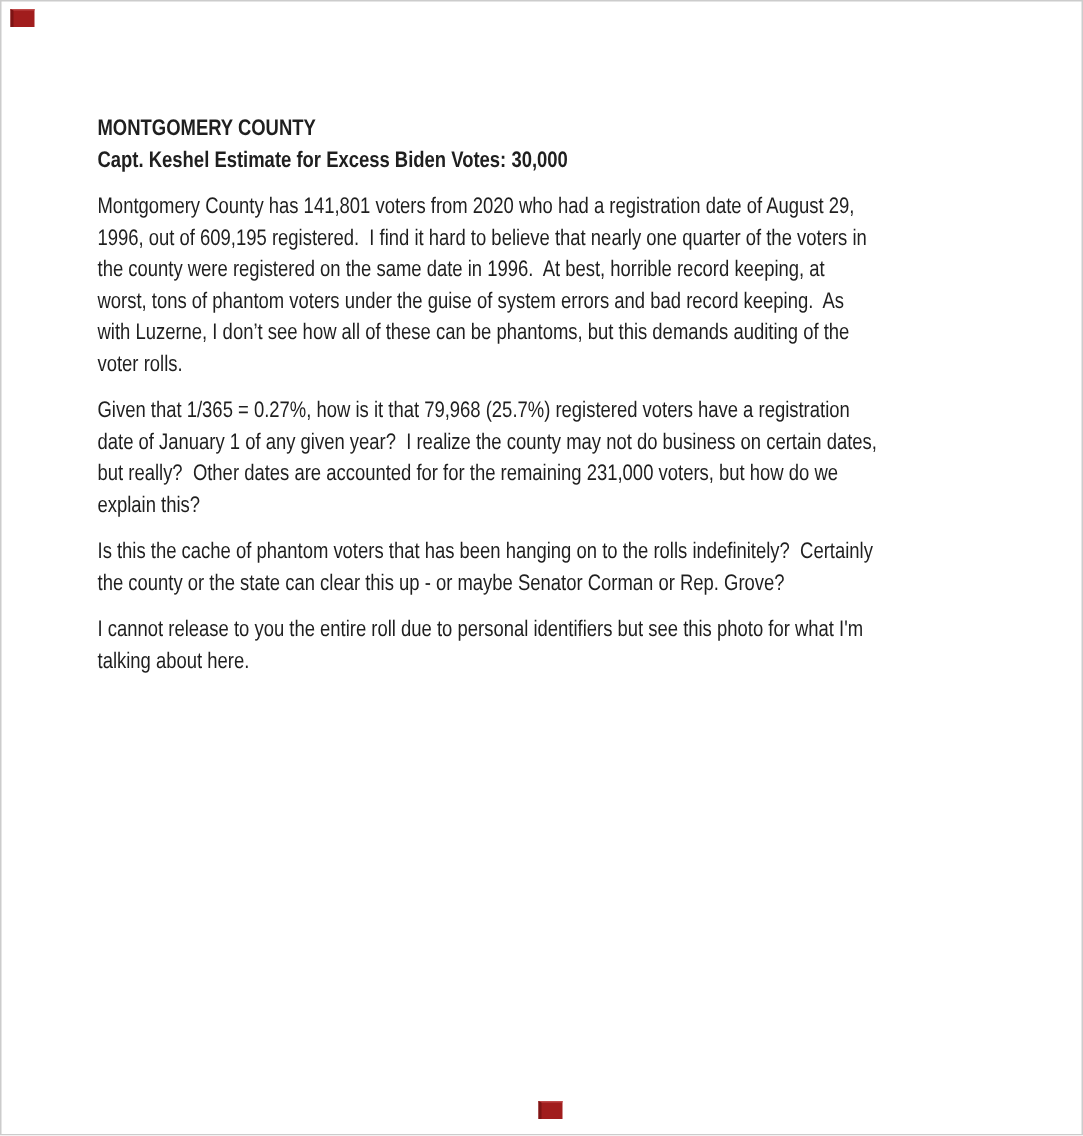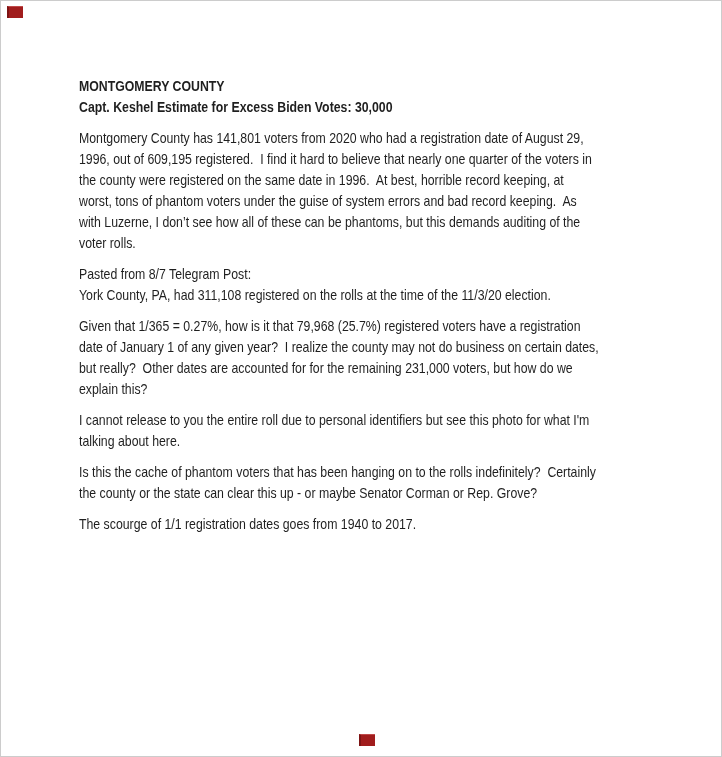--- a/index.html
+++ b/index.html
@@ -14,21 +14,21 @@
     width:722px;height:757px;
     box-sizing:border-box;
     background:var(--page-bg);
     border:1px solid var(--page-border);
     overflow:hidden;
     font-family:"Liberation Sans","DejaVu Sans",sans-serif;
     color:var(--text-color);
   }
   .content{
     position:absolute;
-    left:78px;top:74px;
+    left:64px;top:74px;
     width:600px;
   }
   .section{margin:0 0 10px 0;padding:0;}
   .line{
     font-size:15px;
     line-height:21px;
     white-space:pre;
     transform:scaleX(0.82);
     transform-origin:0 50%;
     color:var(--text-color);
@@ -62,42 +62,35 @@
     <div class="section para">
       <div class="line">Montgomery County has 141,801 voters from 2020 who had a registration date of August 29,</div>
       <div class="line">1996, out of 609,195 registered.  I find it hard to believe that nearly one quarter of the voters in</div>
       <div class="line">the county were registered on the same date in 1996.  At best, horrible record keeping, at</div>
       <div class="line">worst, tons of phantom voters under the guise of system errors and bad record keeping.  As</div>
       <div class="line">with Luzerne, I don’t see how all of these can be phantoms, but this demands auditing of the</div>
       <div class="line">voter rolls.</div>
     </div>
 
 
-    <div class="section para">
-      <div class="line">Pasted from 8/7 Telegram Post:</div>
-      <div class="line">York County, PA, had 311,108 registered on the rolls at the time of the 11/3/20 election.</div>
-    </div>
 
 
     <div class="section para">
       <div class="line">Given that 1/365 = 0.27%, how is it that 79,968 (25.7%) registered voters have a registration</div>
       <div class="line">date of January 1 of any given year?  I realize the county may not do business on certain dates,</div>
       <div class="line">but really?  Other dates are accounted for for the remaining 231,000 voters, but how do we</div>
       <div class="line">explain this?</div>
     </div>
 
     <div class="section para">
-      <div class="line">I cannot release to you the entire roll due to personal identifiers but see this photo for what I'm</div>
-      <div class="line">talking about here.</div>
-    </div>
-
-    <div class="section para">
       <div class="line">Is this the cache of phantom voters that has been hanging on to the rolls indefinitely?  Certainly</div>
       <div class="line">the county or the state can clear this up - or maybe Senator Corman or Rep. Grove?</div>
     </div>
 
     <div class="section para">
-      <div class="line">The scourge of 1/1 registration dates goes from 1940 to 2017.</div>
+      <div class="line">I cannot release to you the entire roll due to personal identifiers but see this photo for what I'm</div>
+      <div class="line">talking about here.</div>
     </div>
+
 
 
   </div>
 </div>
 
 </body></html>

